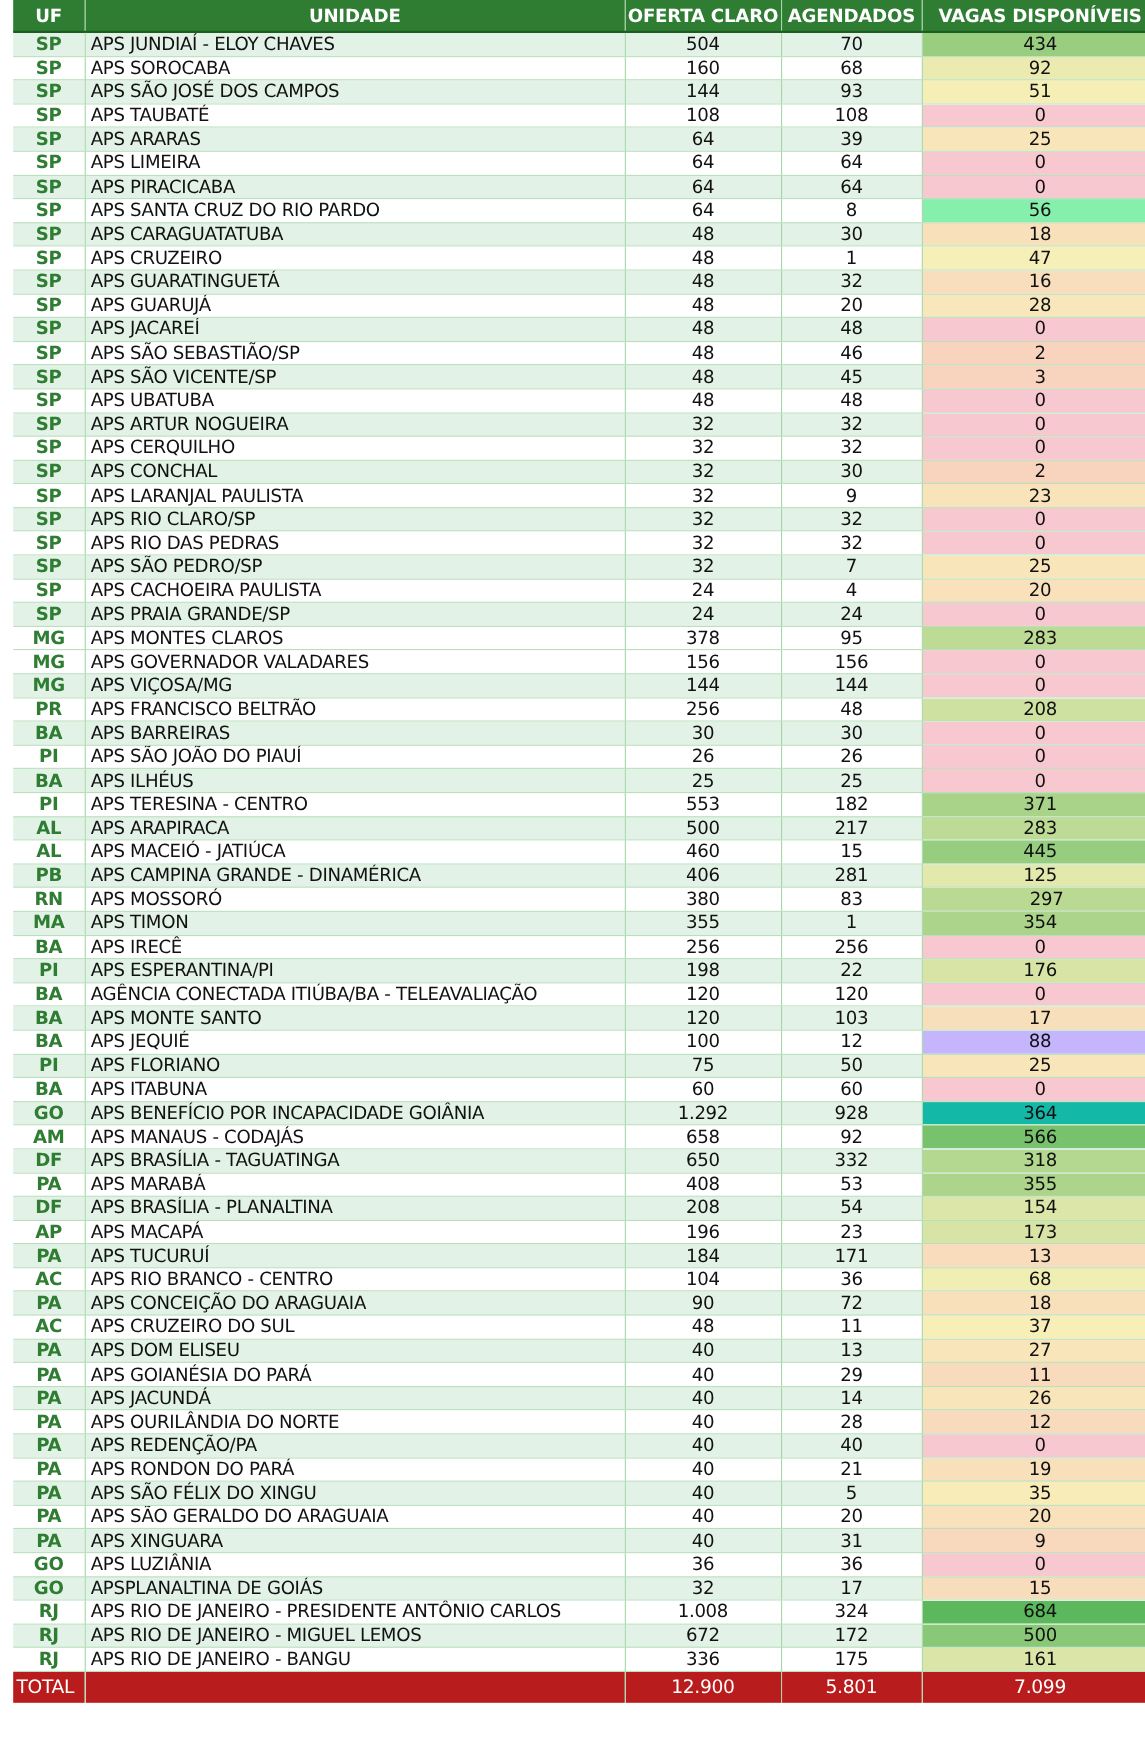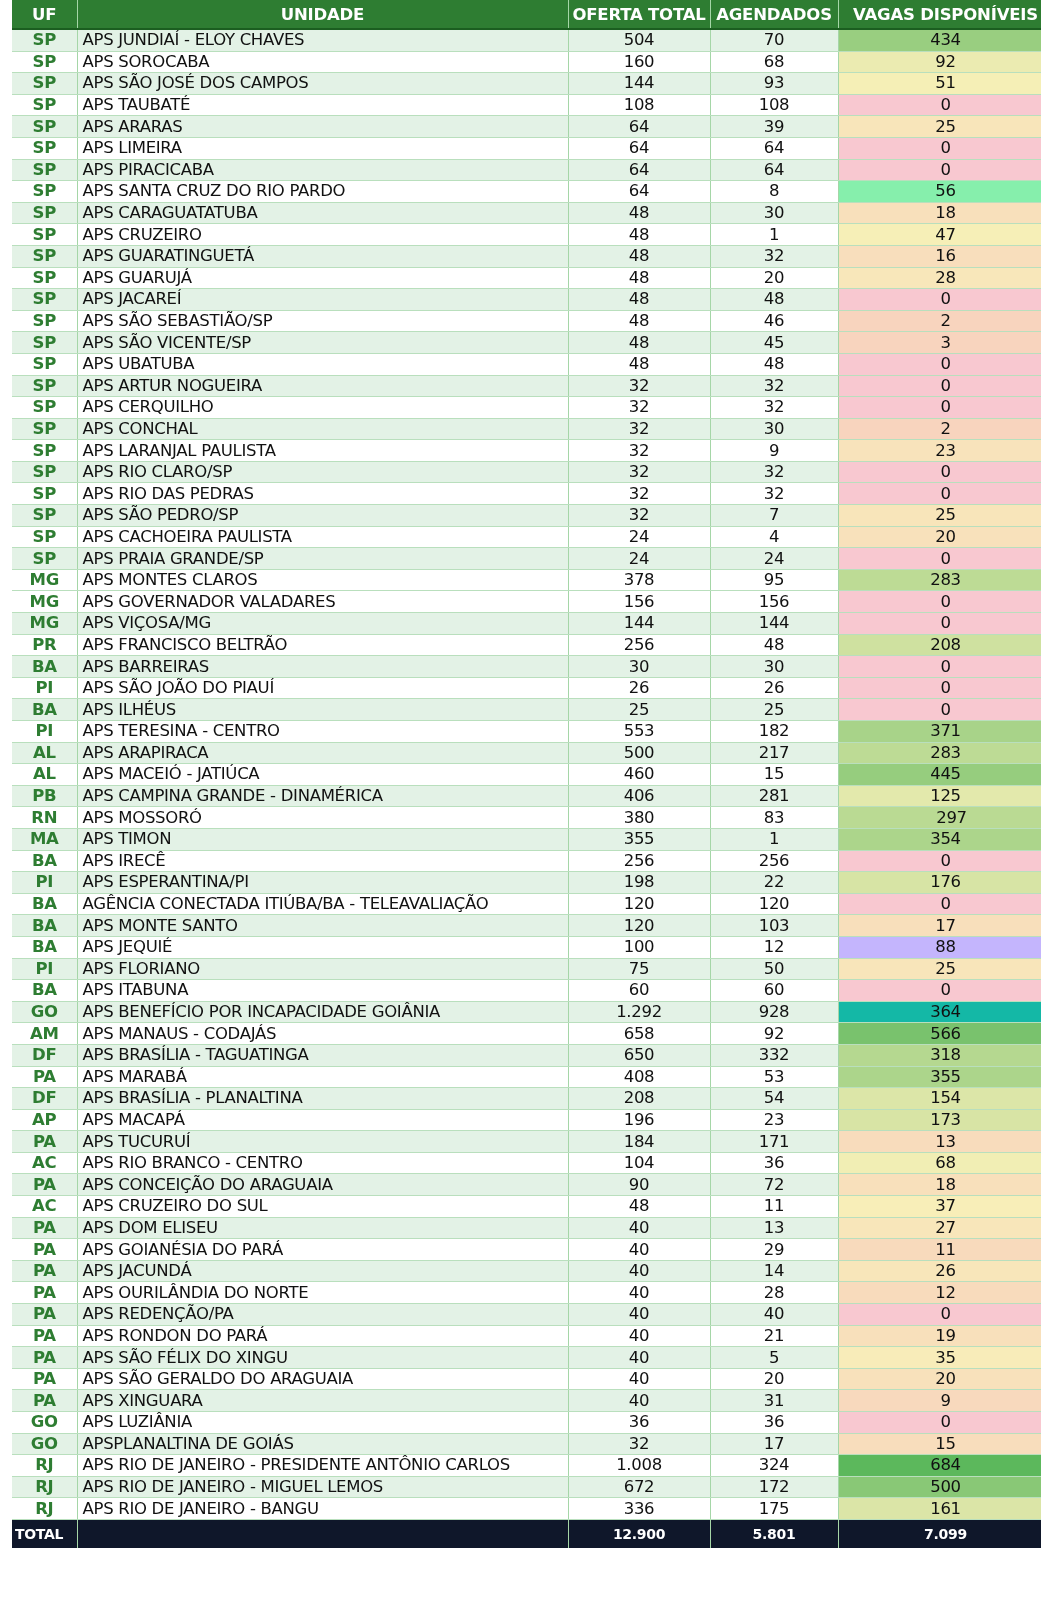--- a/index.html
+++ b/index.html
@@ -10,39 +10,39 @@
   #sheet col.c-of { width: 142px; }
   #sheet col.c-ag { width: 128px; }
   #sheet col.c-va { width: 215px; }
   #sheet th { background: #2e7d32; color: #ffffff; font-weight: bold; font-size: 16.5px; height: 28px; padding: 0; border-right: 1px solid #a5d6a7; border-bottom: 2px solid #1b5e20; text-align: center; white-space: nowrap; letter-spacing: -0.2px; }
   #sheet td { height: 20.6px; padding: 0; font-size: 16.5px; line-height: 20px; color: #111; border-right: 1px solid #a5d6a7; border-bottom: 1px solid #b9dfbd; white-space: nowrap; overflow: hidden; letter-spacing: -0.3px; }
   #sheet tr.odd td { background: #e3f2e6; }
   #sheet tr.even td { background: #ffffff; }
   #sheet td.uf { text-align: center; color: #2e7d32; font-weight: bold; }
   #sheet td.un { padding-left: 5px; text-align: left; }
   #sheet td.num { text-align: center; }
-  #sheet tr.total td { background: #0f172a; color: #ffffff; font-weight: bold; height: 28px; font-size: 14px; border-right: 1px solid #a5d6a7; border-bottom: none; }
+  #sheet tr.total td { background: #b91c1c; color: #ffffff; font-weight: normal; height: 28px; font-size: 17px; border-right: 1px solid #a5d6a7; border-bottom: none; }
   #sheet tr.total td.uf { text-align: left; padding-left: 3px; color: #fff; }
 </style>
 </head>
 <body>
 
 <table id="sheet">
   <colgroup>
       <col class="c-uf">
       <col class="c-un">
       <col class="c-of">
       <col class="c-ag">
       <col class="c-va">
     </colgroup>
   <thead>
     <tr>
       <th>UF</th>
       <th>UNIDADE</th>
-      <th>OFERTA TOTAL</th>
+      <th>OFERTA CLARO</th>
       <th>AGENDADOS</th>
       <th>VAGAS DISPONÍVEIS</th>
     </tr>
   </thead>
   <tbody id="body">
       <tr class="odd">
         <td class="uf">SP</td>
         <td class="un">APS JUNDIAÍ - ELOY CHAVES</td>
         <td class="num">504</td>
         <td class="num">70</td>

